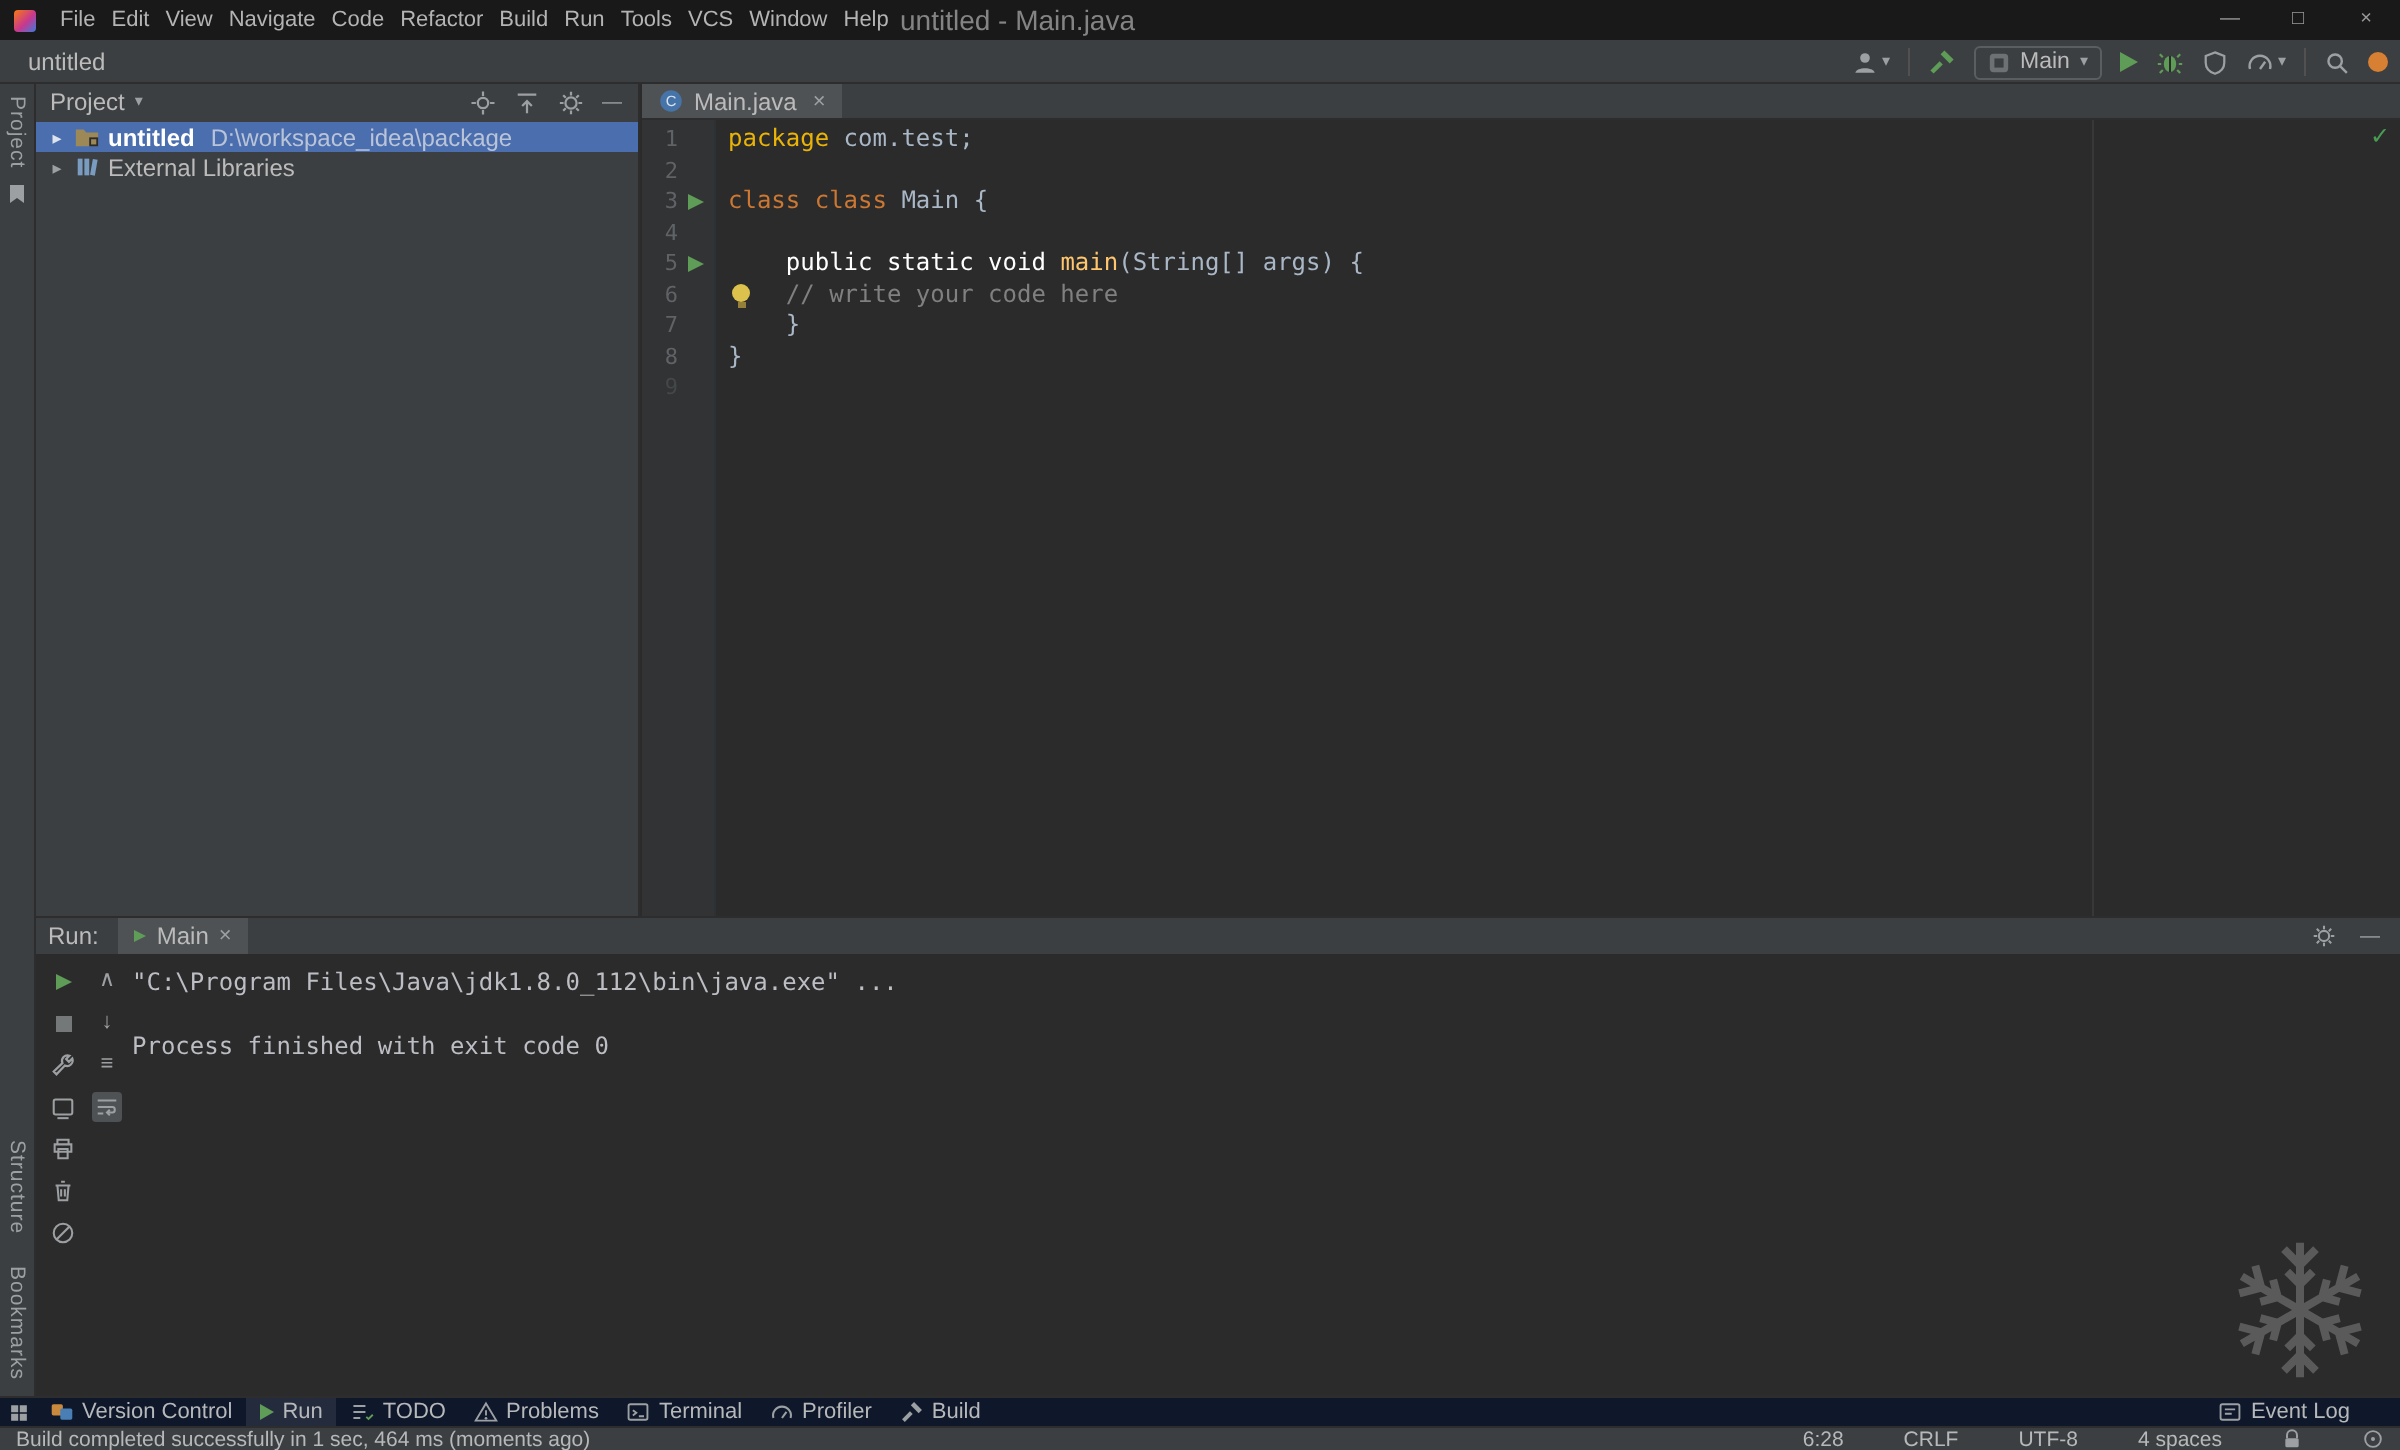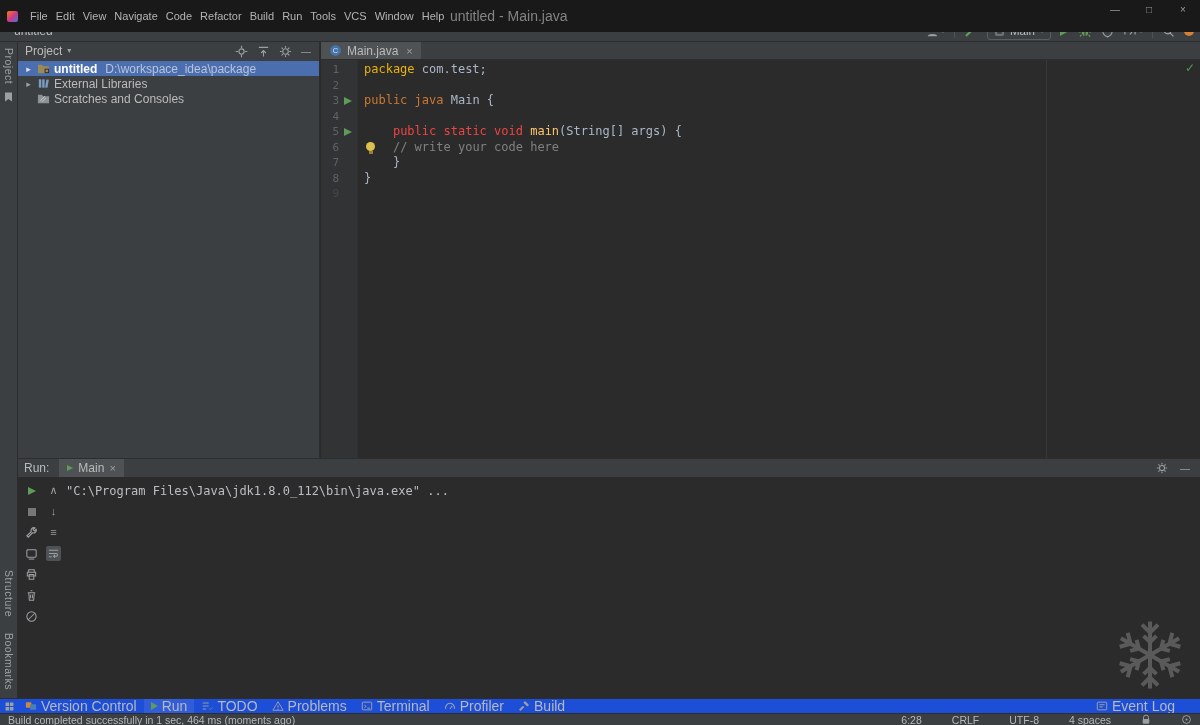--- a/index.html
+++ b/index.html
@@ -1,21 +1,21 @@
 <!DOCTYPE html>
 <html><head>
 <meta charset="utf-8">
 <style>
   *{margin:0;padding:0;box-sizing:border-box;}
   html,body{width:1200px;height:725px;}
   body{background:#2b2b2b;font-family:"Liberation Sans",sans-serif;overflow:hidden;position:relative;color:#bbb;}
   svg{display:block;}
 
   
-  .titlebar{position:absolute;top:0;left:0;right:0;height:32px;background:#191919;display:flex;align-items:center;font-size:11px;color:#b4b4b4;z-index:30;}
+  .titlebar{position:absolute;top:0;left:0;right:0;height:20px;background:#191919;display:flex;align-items:center;font-size:11px;color:#b4b4b4;z-index:30;}
   .logo{width:11px;height:11px;margin:0 8px 0 7px;border-radius:2px;background:linear-gradient(135deg,#f97a12,#c8388f 55%,#3b7bdb);flex:0 0 11px;}
   .menubar{display:flex;height:20px;align-items:center;}
   .menu-item{padding:0 4px;line-height:20px;white-space:nowrap;}
   .window-title{position:absolute;left:450px;color:#848484;font-size:14px;}
   .win-controls{position:absolute;right:0;top:0;height:20px;display:flex;}
   .win-btn{width:34px;text-align:center;line-height:20px;color:#9a9a9a;font-size:10px;}
 
   
   .navbar{position:absolute;top:20px;left:0;right:0;height:22px;background:#3c3f41;border-bottom:1px solid #2d2d2d;display:flex;align-items:center;font-size:12px;z-index:29;}
   .breadcrumb{margin-left:14px;color:#bbb;}
@@ -72,21 +72,21 @@
   .run-header-icons{margin-left:auto;display:flex;align-items:center;gap:12px;padding-right:10px;color:#9da0a3;}
   .run-toolbar{position:absolute;left:0;top:18px;bottom:0;width:46px;display:flex;gap:3px;padding:6px 0 0 4px;}
   .rt-col{display:flex;flex-direction:column;gap:6px;align-items:center;width:19px;}
   .rt-icon{width:15px;height:15px;display:flex;align-items:center;justify-content:center;color:#9da0a3;font-size:11px;line-height:1;}
   .rt-icon.active{background:#4e5254;border-radius:2px;}
   .stop-sq{width:8px;height:8px;background:#757878;}
   .console{position:absolute;left:48px;right:0;top:18px;bottom:0;font-family:"DejaVu Sans Mono",monospace;font-size:12px;color:#bcbec4;padding-top:6px;}
   .console-line{height:16px;line-height:16px;white-space:pre;}
 
   
-  .tw-bar{position:absolute;left:0;right:0;top:698px;height:15px;background:#1d4ed8;border-top:1px solid #2d2d2d;display:flex;align-items:center;font-size:14px;color:#b6b8ba;z-index:25;}
+  .tw-bar{position:absolute;left:0;right:0;top:698px;height:15px;background:#0f172a;border-top:1px solid #2d2d2d;display:flex;align-items:center;font-size:11px;color:#b6b8ba;z-index:25;}
   .tw-switcher{width:18px;display:flex;justify-content:center;}
   .tw-item{display:flex;align-items:center;gap:4px;padding:0 7px;height:14px;white-space:nowrap;}
   .tw-item.active{background:rgba(255,255,255,.09);}
   .tw-right{margin-left:auto;display:flex;padding-right:18px;}
   .tw-play{width:0;height:0;border-left:7px solid #5f9c57;border-top:4px solid transparent;border-bottom:4px solid transparent;}
 
   
   .statusbar{position:absolute;left:0;right:0;top:713px;height:12px;background:#3c3f41;border-top:1px solid #2d2d2d;display:flex;align-items:center;font-size:10.5px;color:#b6b8ba;padding:0 8px;z-index:25;}
   .sb-right{margin-left:auto;display:flex;gap:30px;align-items:center;}
 
@@ -258,30 +258,20 @@
           <svg width="13" height="13" viewBox="0 0 14 14">
               <g fill="#7a9cc0">
                 <rect x="2" y="2.5" width="2.6" height="9"></rect>
                 <rect x="5.6" y="2.5" width="2.6" height="9"></rect>
                 <rect x="9.4" y="2.8" width="2.6" height="8.7" transform="rotate(10 10.7 7.1)"></rect>
               </g>
             </svg>
         </span>
         <span class="tree-label">External Libraries</span>
       </div>
-      <div class="tree-row">
-        <span class="arrow"></span>
-        <span>
-          <svg width="13" height="13" viewBox="0 0 14 14">
-              <path d="M1 3h4.2l1.4 1.6H13V12H1z" fill="#8d9295"></path>
-              <path d="M3.5 9.5l5-5M5.5 10.5l4-4" stroke="#c9cdd0" stroke-width="1"></path>
-            </svg>
-        </span>
-        <span class="tree-label">Scratches and Consoles</span>
-      </div>
     </div>
   </aside>
 
   <section class="editor">
     <div class="tabbar">
       <div class="tab">
         <span>
           <svg width="13" height="13" viewBox="0 0 14 14">
               <circle cx="7" cy="7" r="5.8" fill="#4674a8"></circle>
               <text x="7" y="9.8" text-anchor="middle" font-size="8" font-family="Liberation Sans, sans-serif" fill="#d6e4f2">C</text>
@@ -303,33 +293,33 @@
           <div class="code-line">
             <span class="ln">2</span>
             <span class="mark"></span>
             <span class="cl"></span>
           </div>
           <div class="code-line">
             <span class="ln">3</span>
             <span class="mark">
               <span class="run-arrow"></span>
             </span>
-            <span class="cl"><span style="color: rgb(204, 120, 50);">public java </span><span style="color: rgb(169, 183, 198);">Main {</span></span>
+            <span class="cl"><span style="color: rgb(204, 120, 50);">class class </span><span style="color: rgb(169, 183, 198);">Main {</span></span>
           </div>
           <div class="code-line">
             <span class="ln">4</span>
             <span class="mark"></span>
             <span class="cl"></span>
           </div>
           <div class="code-line">
             <span class="ln">5</span>
             <span class="mark">
               <span class="run-arrow"></span>
             </span>
-            <span class="cl"><span style="color: rgb(169, 183, 198);">    </span><span style="color: #ef4444;">public static void </span><span style="color: rgb(255, 198, 109);">main</span><span style="color: rgb(169, 183, 198);">(String[] args) {</span></span>
+            <span class="cl"><span style="color: rgb(169, 183, 198);">    </span><span style="color: #ffffff;">public static void </span><span style="color: rgb(255, 198, 109);">main</span><span style="color: rgb(169, 183, 198);">(String[] args) {</span></span>
           </div>
           <div class="code-line">
             <span class="ln">6</span>
             <span class="mark"></span>
             <span class="cl"><span class="bulb"></span><span style="color: rgb(169, 183, 198);">    </span><span style="color: rgb(128, 128, 128);">// write your code here</span></span>
           </div>
           <div class="code-line">
             <span class="ln">7</span>
             <span class="mark"></span>
             <span class="cl"><span style="color: rgb(169, 183, 198);">    }</span></span>
@@ -416,20 +406,21 @@
         <span class="rt-icon active">
           <svg width="13" height="13" viewBox="0 0 14 14">
               <path fill="none" stroke="#9da0a3" stroke-width="1.1" d="M2 3.5h10M2 7h8c1.6 0 1.6 3 0 3H7M8.5 8.5 7 10l1.5 1.5M2 10.5h3"></path>
             </svg>
         </span>
       </div>
     </div>
     <div class="console" id="console-lines">
         <div class="console-line">"C:\Program Files\Java\jdk1.8.0_112\bin\java.exe" ...</div>
         <div class="console-line"></div>
+        <div class="console-line">Process finished with exit code 0</div>
       </div>
   </section>
 
   <footer class="tw-bar">
     <span class="tw-switcher">
       <svg width="11" height="11" viewBox="0 0 14 14">
           <path fill="#9da0a3" d="M2 2h4.5v4.5H2zM7.5 2H12v4.5H7.5zM2 7.5h4.5V12H2zM7.5 7.5H12V12H7.5z"></path>
         </svg>
     </span>
     <div class="tw-item">

